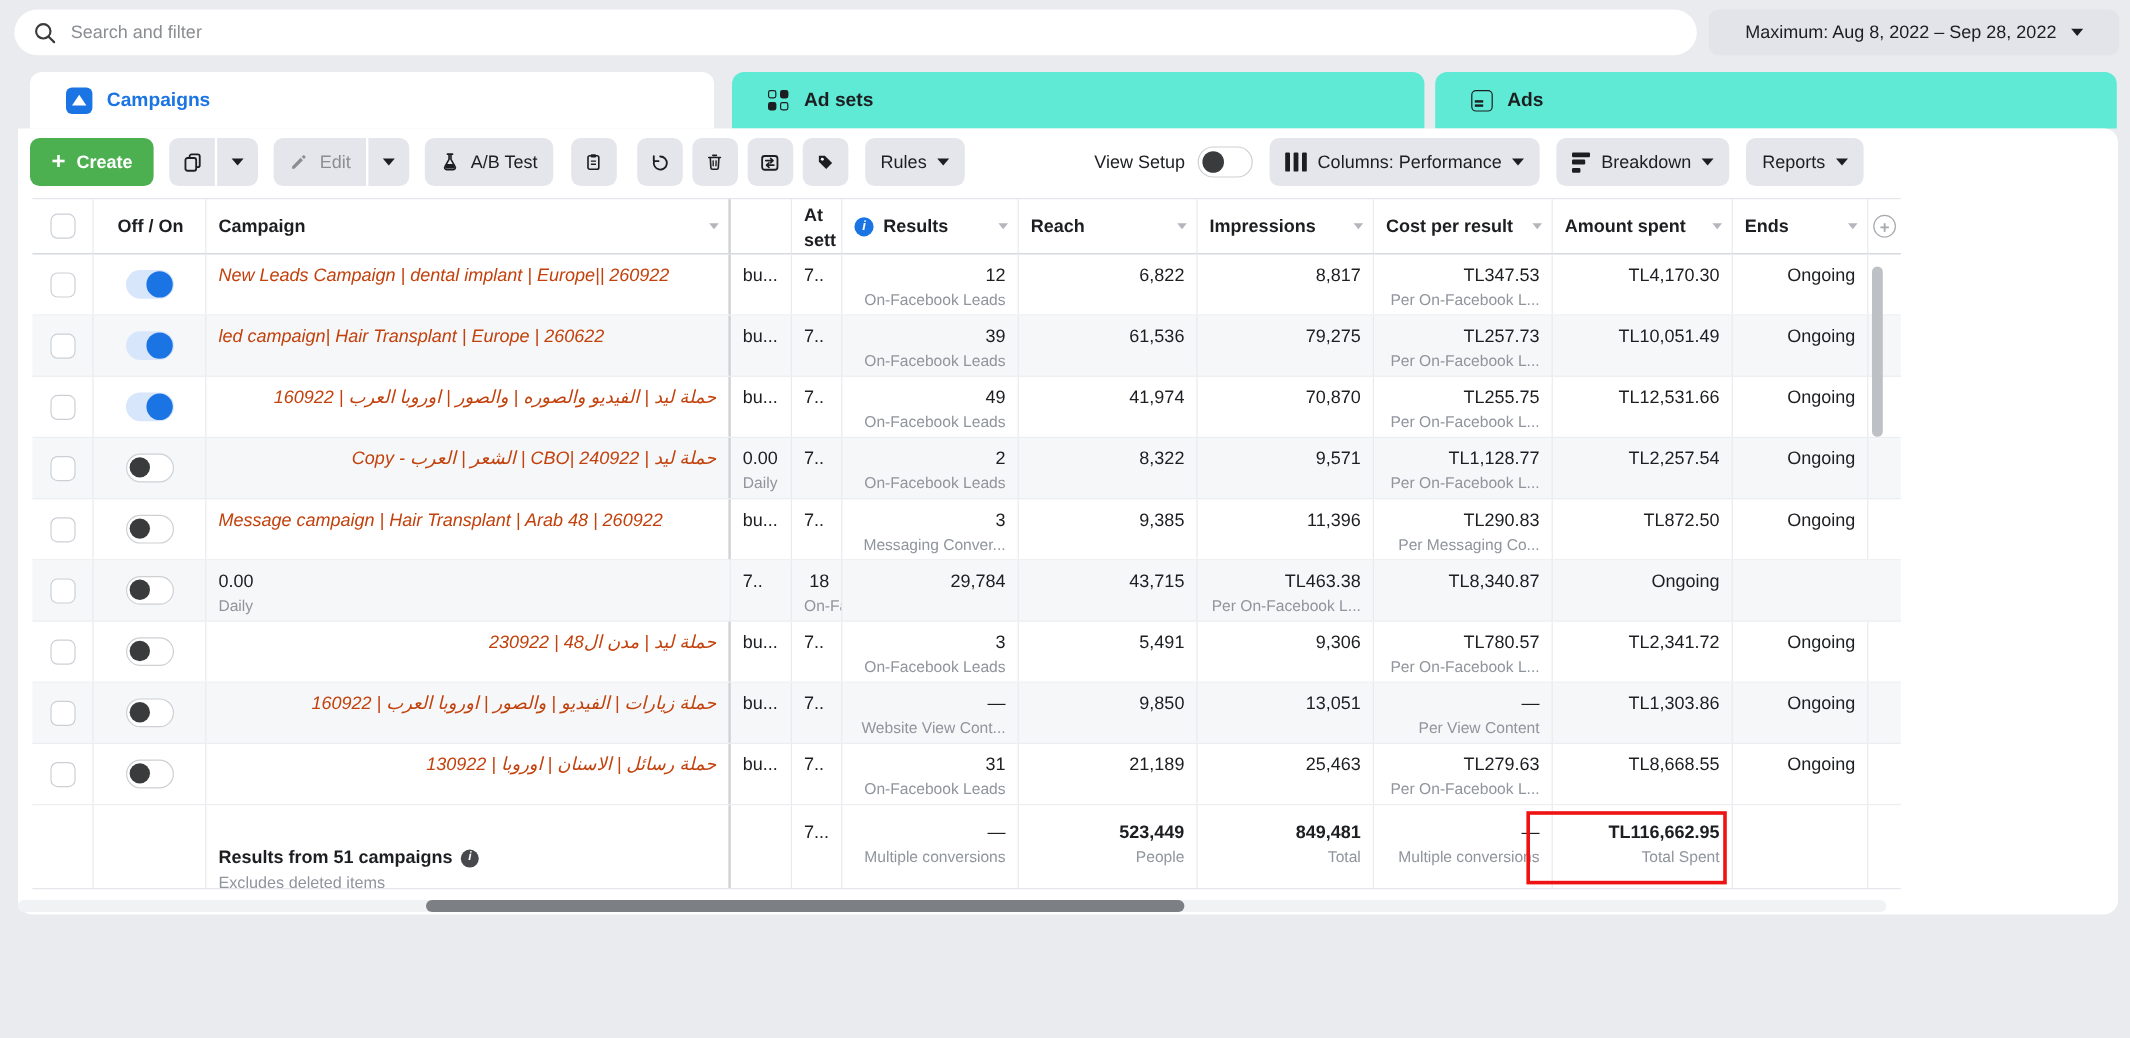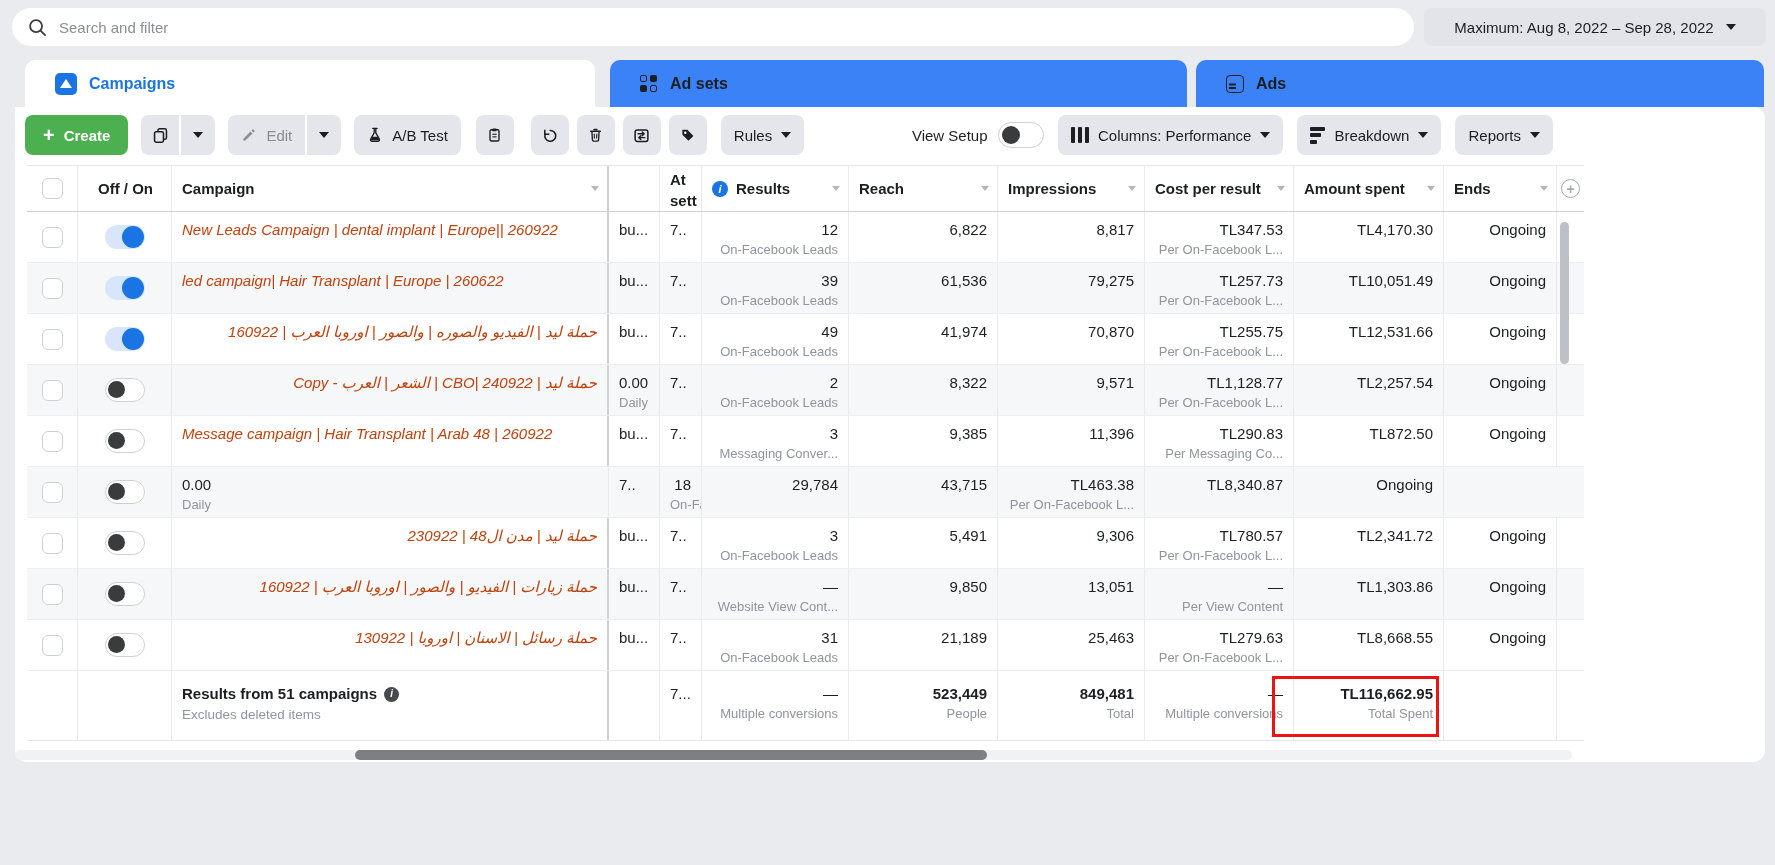--- a/index.html
+++ b/index.html
@@ -7,21 +7,21 @@
   body { font-family:"Liberation Sans","DejaVu Sans",sans-serif; background:#e9ebee; position:relative; overflow:hidden; color:#1c1e21; }
 
   
   .searchbar { position:absolute; left:12px; top:8px; width:1402px; height:38px; background:#fff; border-radius:19px; display:flex; align-items:center; padding:0 16px; gap:12px; }
   .searchbar .ph { color:#8a8d91; font-size:15px; }
   .daterange { position:absolute; left:1424px; top:8px; width:342px; height:38px; background:#e2e4e9; border-radius:8px; display:flex; align-items:center; justify-content:center; gap:12px; font-size:15px; cursor:pointer; }
 
   
   .tab { position:absolute; top:60px; height:47px; border-radius:10px 10px 0 0; display:flex; align-items:center; gap:12px; padding-left:30px; font-size:16px; font-weight:700; cursor:pointer; }
   .tab.active { background:#fff; color:#1b74e4; }
-  .tab.inactive { background:#3b82f6; color:#1c1e21; }
+  .tab.inactive { background:#5eead4; color:#1c1e21; }
   .tab-campaigns { left:25px; width:570px; }
   .tab-adsets   { left:610px; width:577px; }
   .tab-ads      { left:1196px; width:568px; }
   .campfolder { width:22px; height:22px; background:#1b74e4; border-radius:5px; position:relative; }
   .campfolder:after { content:""; position:absolute; left:5px; top:6px; border-left:6px solid transparent; border-right:6px solid transparent; border-bottom:9px solid #fff; }
   .gridicon { width:18px; height:18px; display:grid; grid-template-columns:7px 7px; grid-template-rows:7px 7px; gap:3px; }
   .gridicon i { display:block; border-radius:2px; }
   .gridicon i.o { border:1.6px solid #1c1e21; }
   .gridicon i.f { background:#1c1e21; }
   .adsicon { width:18px; height:18px; border:1.8px solid #1c1e21; border-radius:4px; position:relative; }
@@ -69,21 +69,21 @@
   .checkbox { width:21px; height:21px; border:1.5px solid #ccd0d5; border-radius:6px; background:#fff; display:inline-block; cursor:pointer; }
   .toggle { width:40px; height:24px; border-radius:12px; position:relative; cursor:pointer; }
   .toggle.on { background:#d8e6fb; }
   .toggle.on .knob { position:absolute; right:1px; top:1px; width:22px; height:22px; border-radius:50%; background:#1b74e4; }
   .toggle.off { background:#fff; border:1.5px solid #ced0d4; }
   .toggle.off .knob { position:absolute; left:2px; top:2px; width:17px; height:17px; border-radius:50%; background:#3a3b3c; }
   .camplink { color:#c2410c; text-decoration:none; font-size:15px; line-height:21px; display:block; white-space:nowrap; overflow:hidden; cursor:pointer;font-style:italic; }
   .infoblue { width:16px; height:16px; border-radius:50%; background:#1b74e4; color:#fff; font-size:11px; font-weight:700; display:inline-flex; align-items:center; justify-content:center; flex:none; font-style:italic; }
   .infodark { width:15px; height:15px; border-radius:50%; background:#46484b; color:#fff; font-size:10px; font-weight:700; display:inline-flex; align-items:center; justify-content:center; vertical-align:1px; font-style:italic; }
   .pluscircle { width:19px; height:19px; border-radius:50%; border:1.6px solid #a6aaaf; color:#a6aaaf; display:flex; align-items:center; justify-content:center; font-size:14px; line-height:1; cursor:pointer; }
-  .ft-title { font-weight:700; font-size:15px; line-height:22px; display:flex; align-items:center; gap:7px; }
+  .ft-title { font-weight:700; font-size:15px; line-height:22px; display:flex; align-items:center; gap:7px;margin-top:21px; }
   .ft-sub { font-size:13.5px; color:#90949c; line-height:20px; }
   .bold { font-weight:700; }
 
   .redbox { position:absolute; left:1257px; top:569px; width:167px; height:61px; border:3px solid #ee1212; pointer-events:none; }
 
   
   .hscroll { position:absolute; left:0; top:643px; width:1557px; height:10px; background:#f1f2f4; border-radius:5px; }
   .hthumb { position:absolute; left:340px; top:0; width:632px; height:10px; background:#7c7f84; border-radius:5px; cursor:grab; }
   .vthumb { position:absolute; left:1560px; top:222px; width:9px; height:142px; background:#bdc0c4; border-radius:5px; cursor:grab; }
 

